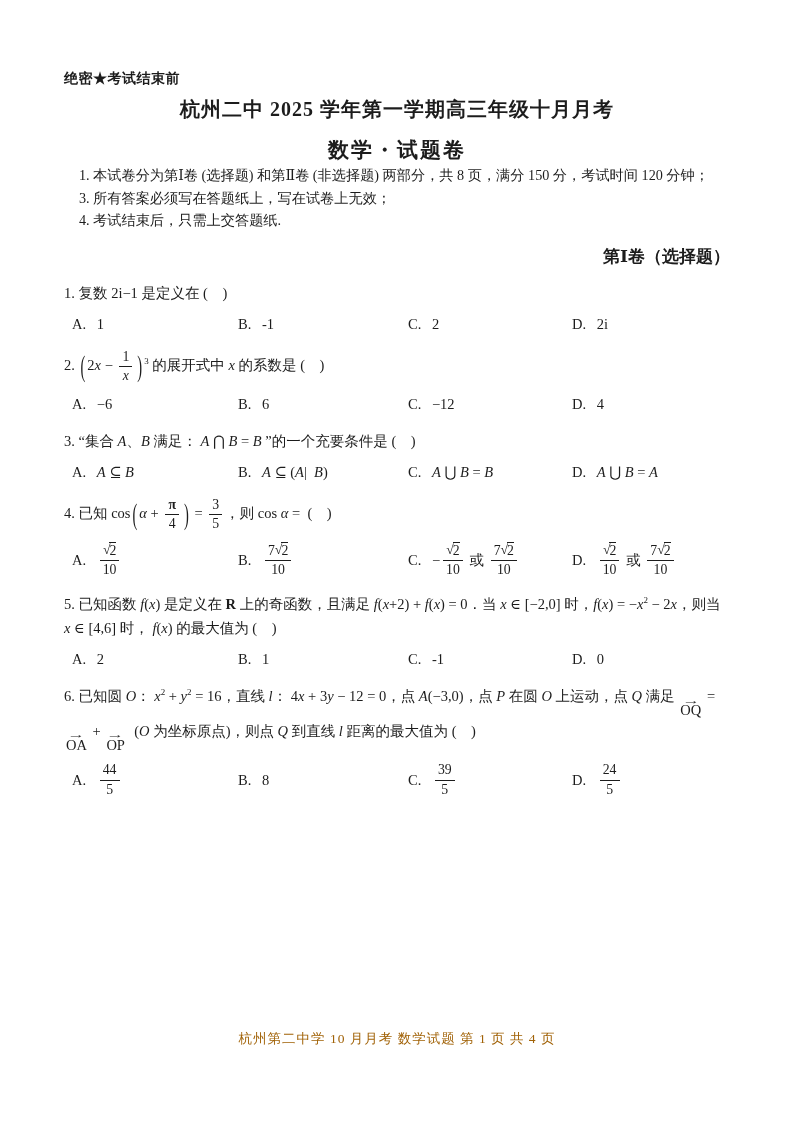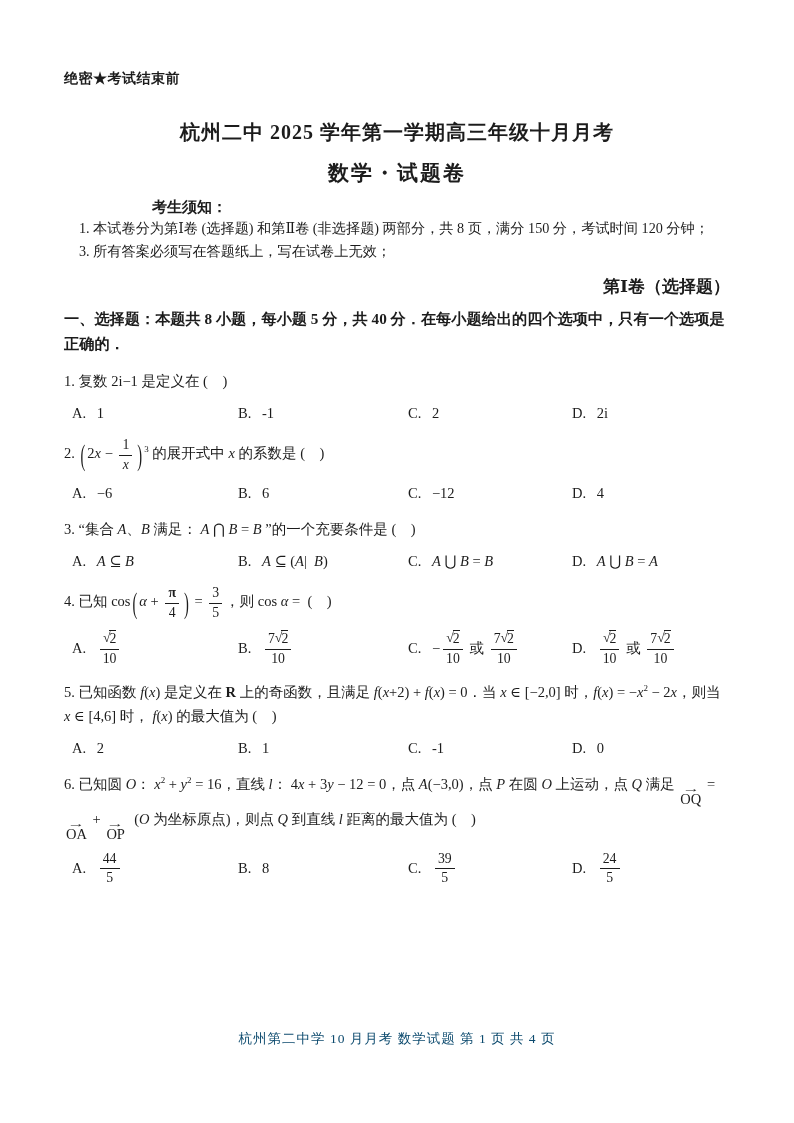--- a/index.html
+++ b/index.html
@@ -7,21 +7,21 @@
     position:relative;
     width:794px;height:1123px;
     background:#fff;
     box-sizing:border-box;
     padding:70px 64px 0 64px;
     font-family:"Liberation Serif","DejaVu Serif",serif;
     color:#1c1c1c;
     overflow:hidden;
   }
   .classification{font-size:14px;font-weight:bold;letter-spacing:.5px;}
-  .title{margin-top:31px;text-align:center;font-size:20px;font-weight:bold;letter-spacing:1px;}
+  .title{margin-top:8px;text-align:center;font-size:20px;font-weight:bold;letter-spacing:1px;}
   .subtitle{margin-top:13px;text-align:center;font-size:21px;font-weight:bold;letter-spacing:2px;}
   .notice-heading{margin-top:11px;margin-left:88px;font-size:15px;font-weight:bold;}
   .notice p{margin:0;font-size:14.2px;line-height:22.5px;text-indent:1.05em;white-space:pre-wrap;}
   .section-heading{margin-top:13px;text-align:right;font-size:17px;font-weight:bold;}
   .section-intro{margin-top:8px;font-size:15.2px;font-weight:bold;line-height:25px;white-space:pre-wrap;}
   .question{margin-top:13px;}
   .stem{font-size:14.5px;line-height:24px;white-space:pre-wrap;}
   .options{
     display:grid;
     grid-template-columns:166px 170px 164px 1fr;
@@ -42,41 +42,40 @@
   .t-frac .num{border-bottom:1px solid #1c1c1c;padding:0 3px 1px 3px;display:inline-flex;align-items:flex-end;justify-content:center;}
   .t-frac .den{padding:1px 3px 0 3px;}
   .t-sqrt{white-space:nowrap;display:inline-flex;align-items:flex-start;}
   .t-sqrt .rad{margin-right:-1px;}
   .t-sqrt .radicand{border-top:1px solid #1c1c1c;padding-top:0px;}
   .t-vec{display:inline-flex;flex-direction:column;align-items:center;vertical-align:-0.2em;line-height:1;margin:0 2px;}
   .t-vec .varrow{font-size:0.72em;line-height:0.55;transform:scaleX(1.7);}
   .t-vec .vbody{line-height:1.05;}
   .footer{
     position:absolute;left:0;top:1030px;width:100%;
-    text-align:center;font-size:13.5px;color:#0c4a6e;letter-spacing:1px;
+    text-align:center;font-size:13.5px;color:#a16207;letter-spacing:1px;
   }
 </style>
 </head>
 <body>
 
 <div class="page">
 
   <div class="classification">绝密★考试结束前</div>
 
   <div class="title">杭州二中 2025 学年第一学期高三年级十月月考</div>
   <div class="subtitle">数学・试题卷</div>
 
   <div class="notice">
-    <div class="notice-heading">考生须知：</div>
     <p>1. 本试卷分为第Ⅰ卷 (选择题) 和第Ⅱ卷 (非选择题) 两部分，共 8 页，满分 150 分，考试时间 120 分钟；</p>
     <p>3. 所有答案必须写在答题纸上，写在试卷上无效；</p>
+    <p>4. 考试结束后，只需上交答题纸.</p>
   </div>
 
   <div class="section-heading">第Ⅰ卷（选择题）</div>
-  <div class="section-intro">一、选择题：本题共 8 小题，每小题 5 分，共 40 分．在每小题给出的四个选项中，只有一个选项是正确的．</div>
 
   <div class="question">
     <div class="stem"><span class="t-txt">1. 复数 </span><span class="t-mn">2i−1</span><span class="t-txt"> 是定义在 (    )</span></div>
     <div class="options">
       <div class="opt">
           <span class="opt-label">A. </span>
           <span class="opt-body"><span class="t-mn">1</span></span>
         </div>
       <div class="opt">
           <span class="opt-label">B. </span>

